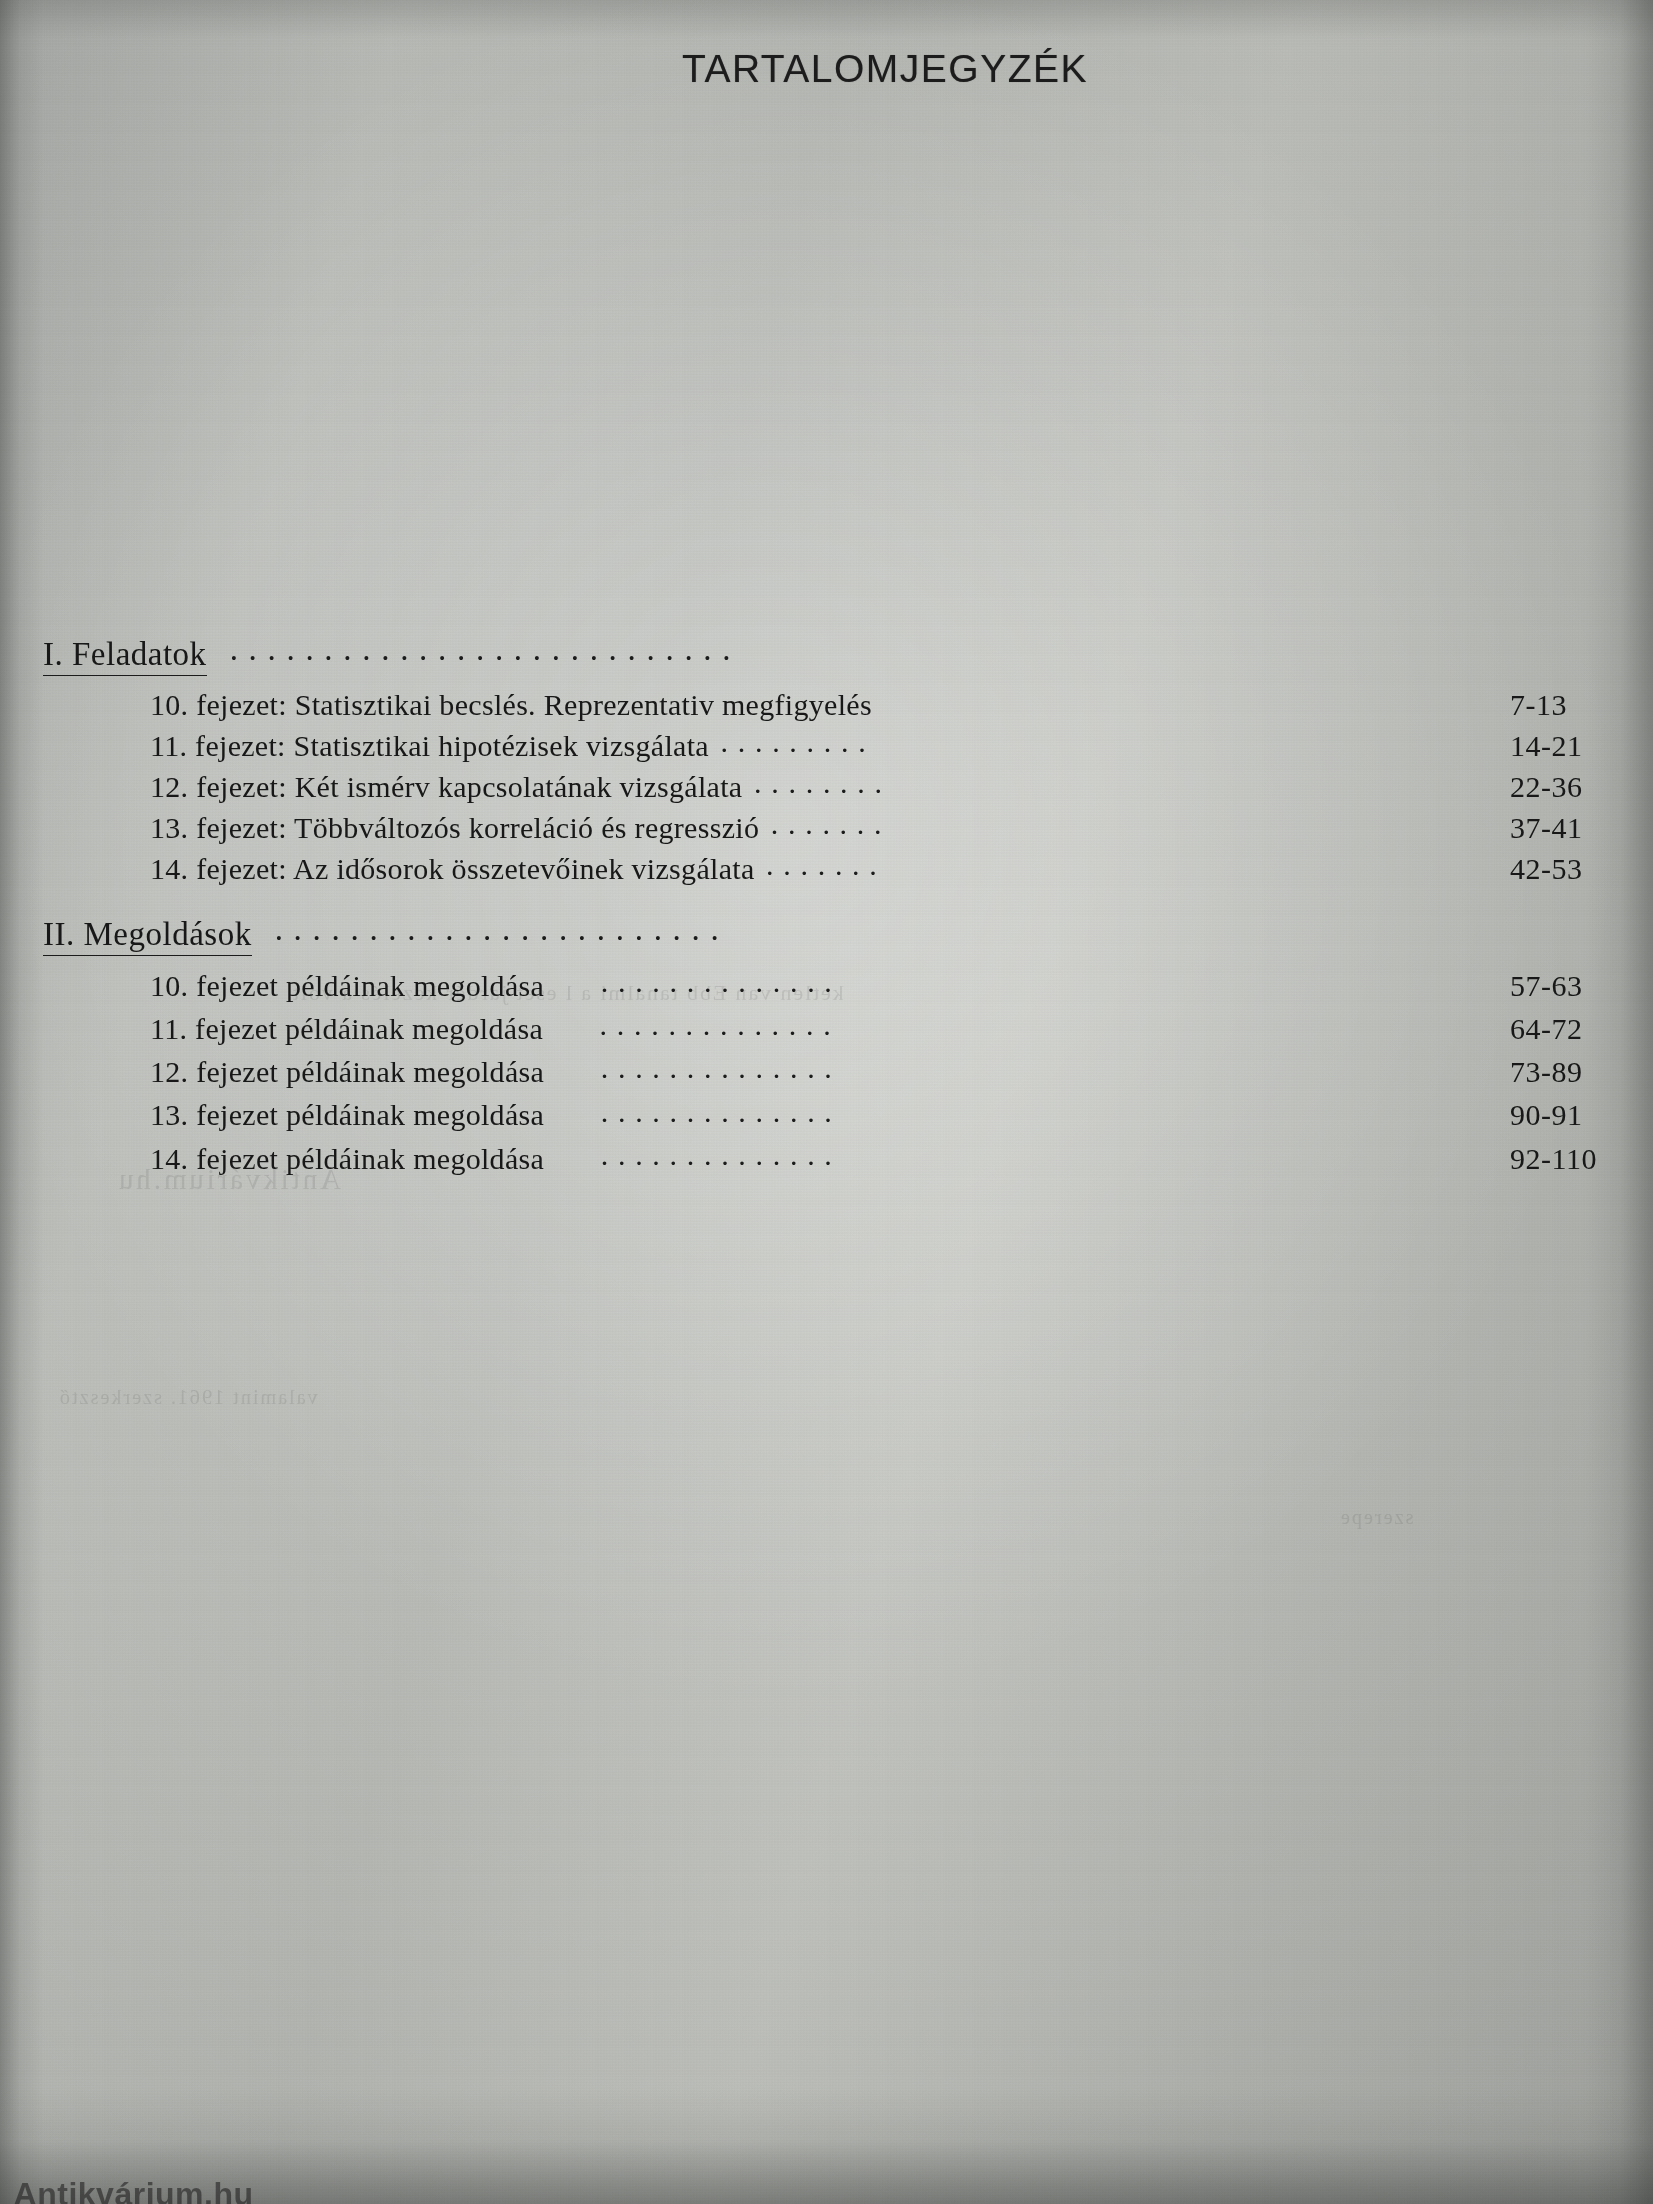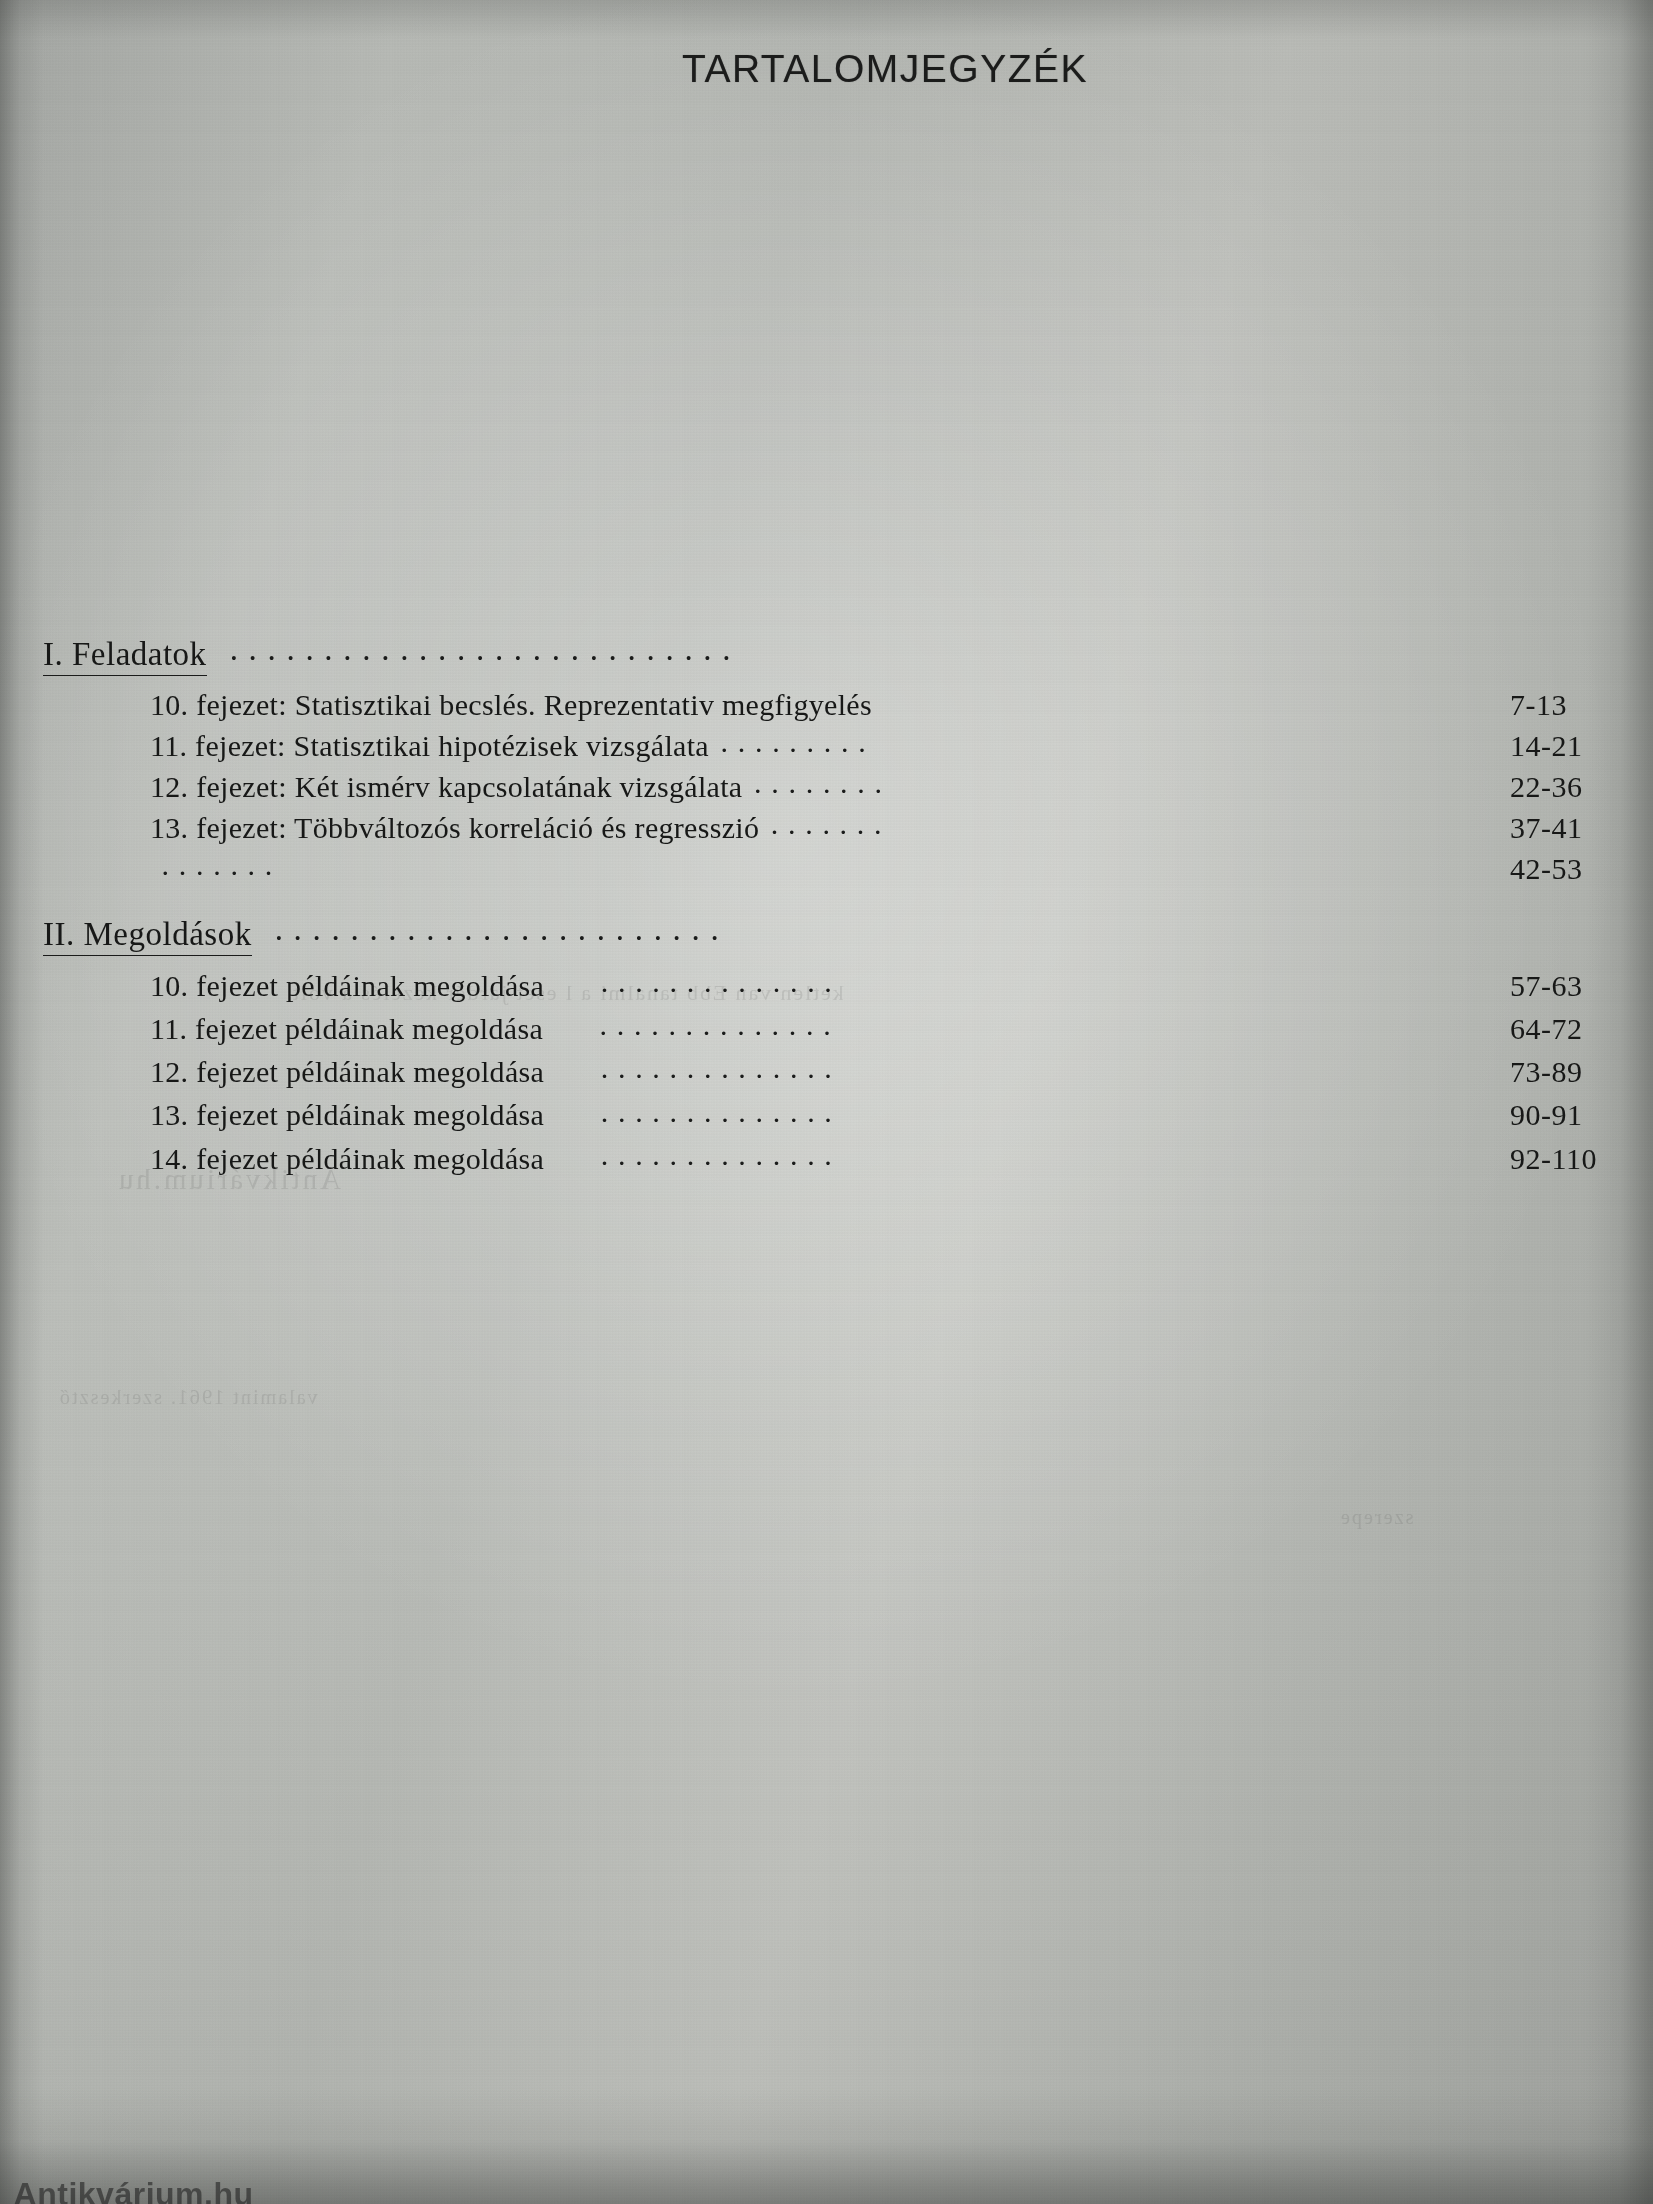--- a/index.html
+++ b/index.html
@@ -222,20 +222,21 @@
           <span class="etext">12. fejezet: Két ismérv kapcsolatának vizsgálata</span>
           <span class="leader">........</span>
           <span class="pages">22-36</span>
         </div>
         <div class="entry">
           <span class="etext">13. fejezet: Többváltozós korreláció és regresszió</span>
           <span class="leader">.......</span>
           <span class="pages">37-41</span>
         </div>
         <div class="entry">
+          <span class="etext">14. fejezet: Az idősorok összetevőinek vizsgálata</span>
           <span class="leader">.......</span>
           <span class="pages">42-53</span>
         </div>
       </div>
     </div>
 
     <div class="part">
       <div class="part-head">
         <span class="part-label">II. Megoldások</span>
         <span class="leader">........................</span>

